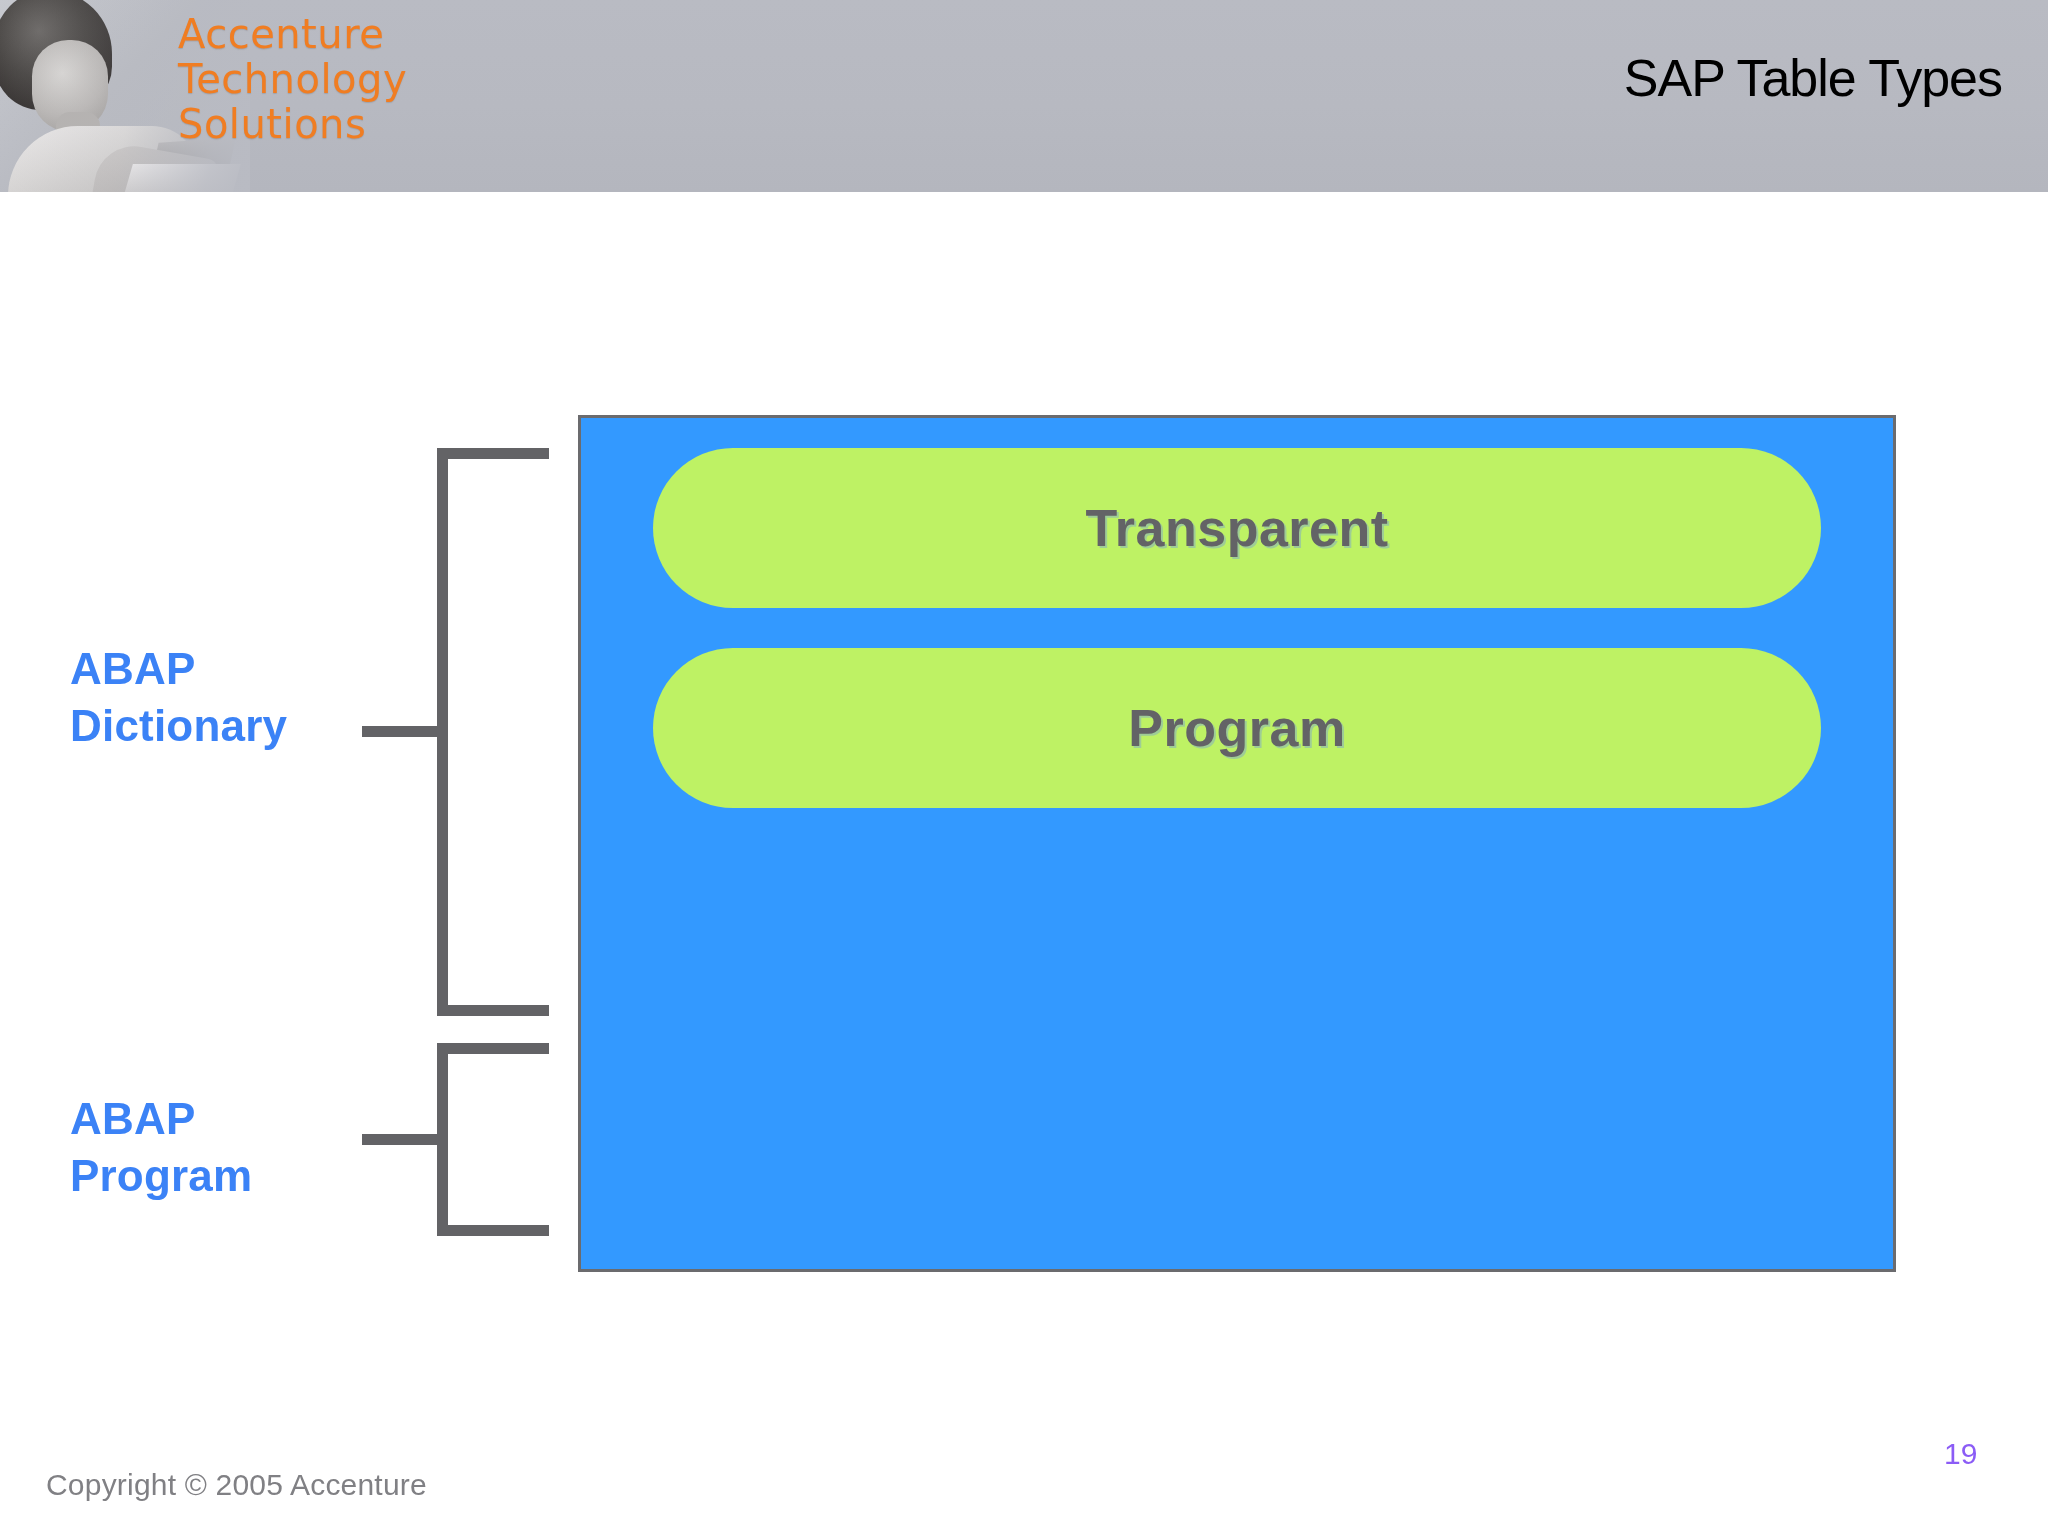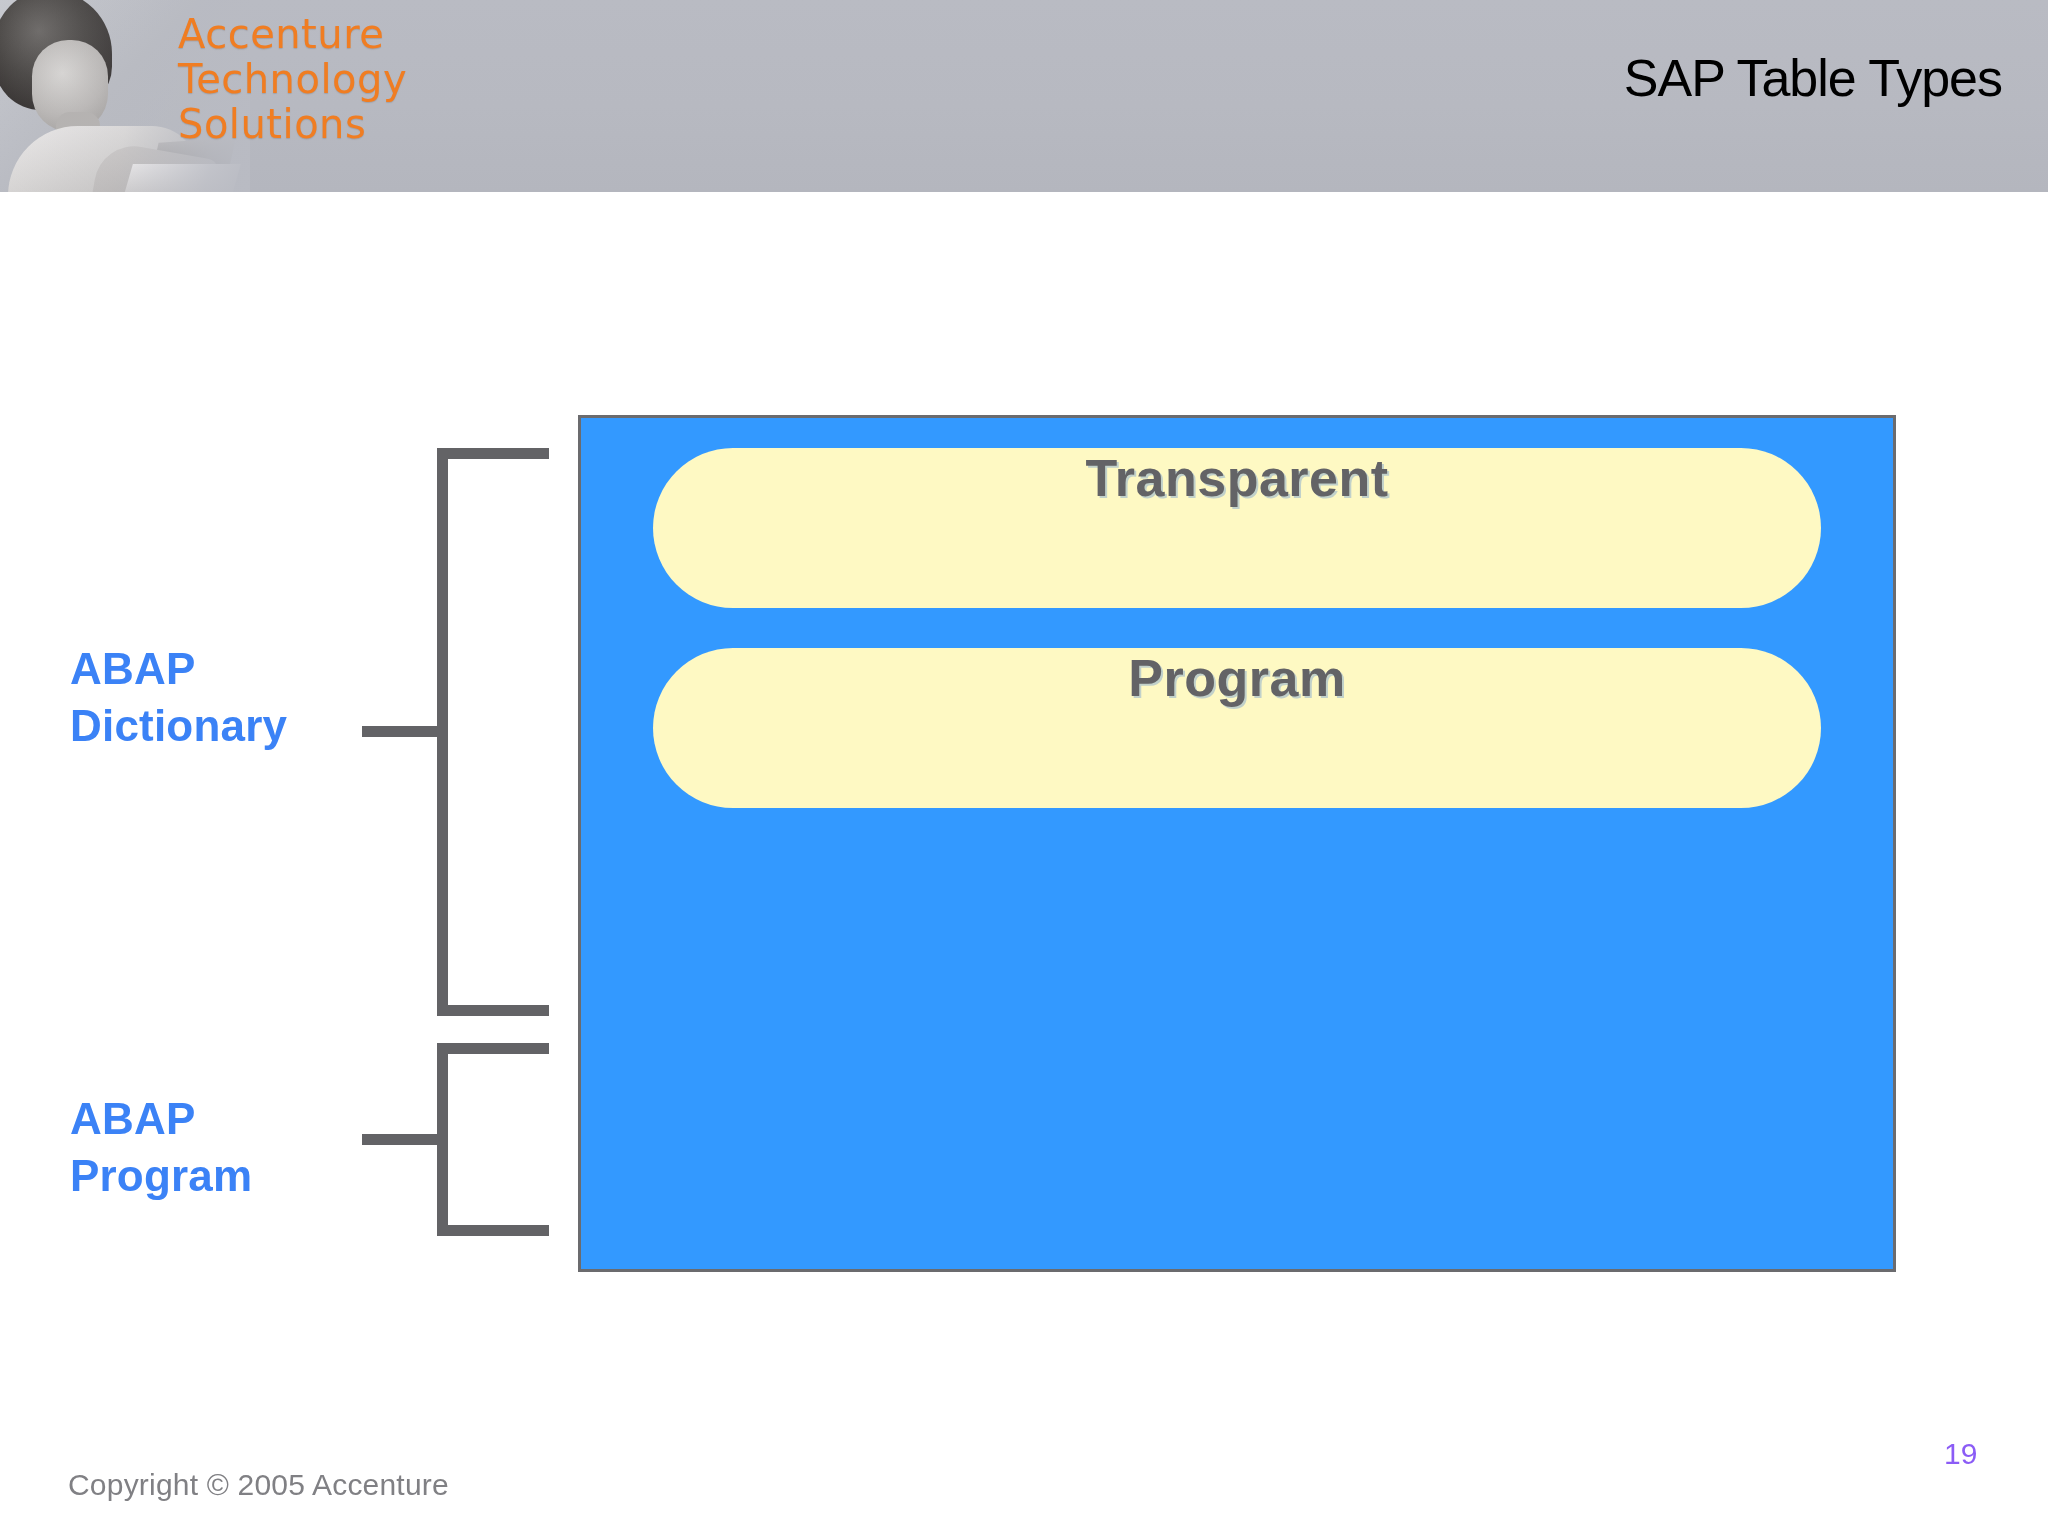--- a/index.html
+++ b/index.html
@@ -170,23 +170,24 @@
     height: 857px;
     background: #3399ff;
     border: 3px solid #6b6b6e;
     box-sizing: border-box;
   }
   .pill {
     position: absolute;
     left: 72px;
     width: 1168px;
     height: 160px;
-    background: #fef9c3;
+    background: #bef264;
     border-radius: 80px / 80px;
     display: flex;
+    align-items: center;
     justify-content: center;
   }
   .pill-label {
     color: #636366;
     font-size: 52px;
     font-weight: bold;
     letter-spacing: 0.5px;
     text-shadow: 2px 2px 0 rgba(120,160,210,0.45);
   }
   #pill-0 { top: 30px; }
@@ -195,21 +196,20 @@
   #pill-3 { top: 630px; }
 
   
   .footer-copyright {
     position: absolute;
     left: 46px;
     top: 1468px;
     color: #808084;
     font-size: 30px;
     letter-spacing: 0.2px;
-    margin-left: 22px;
   }
   .footer-pagenum {
     position: absolute;
     left: 1944px;
     top: 1437px;
     color: #8b5cf6;
     font-size: 30px;
   }
 </style>
 </head>

